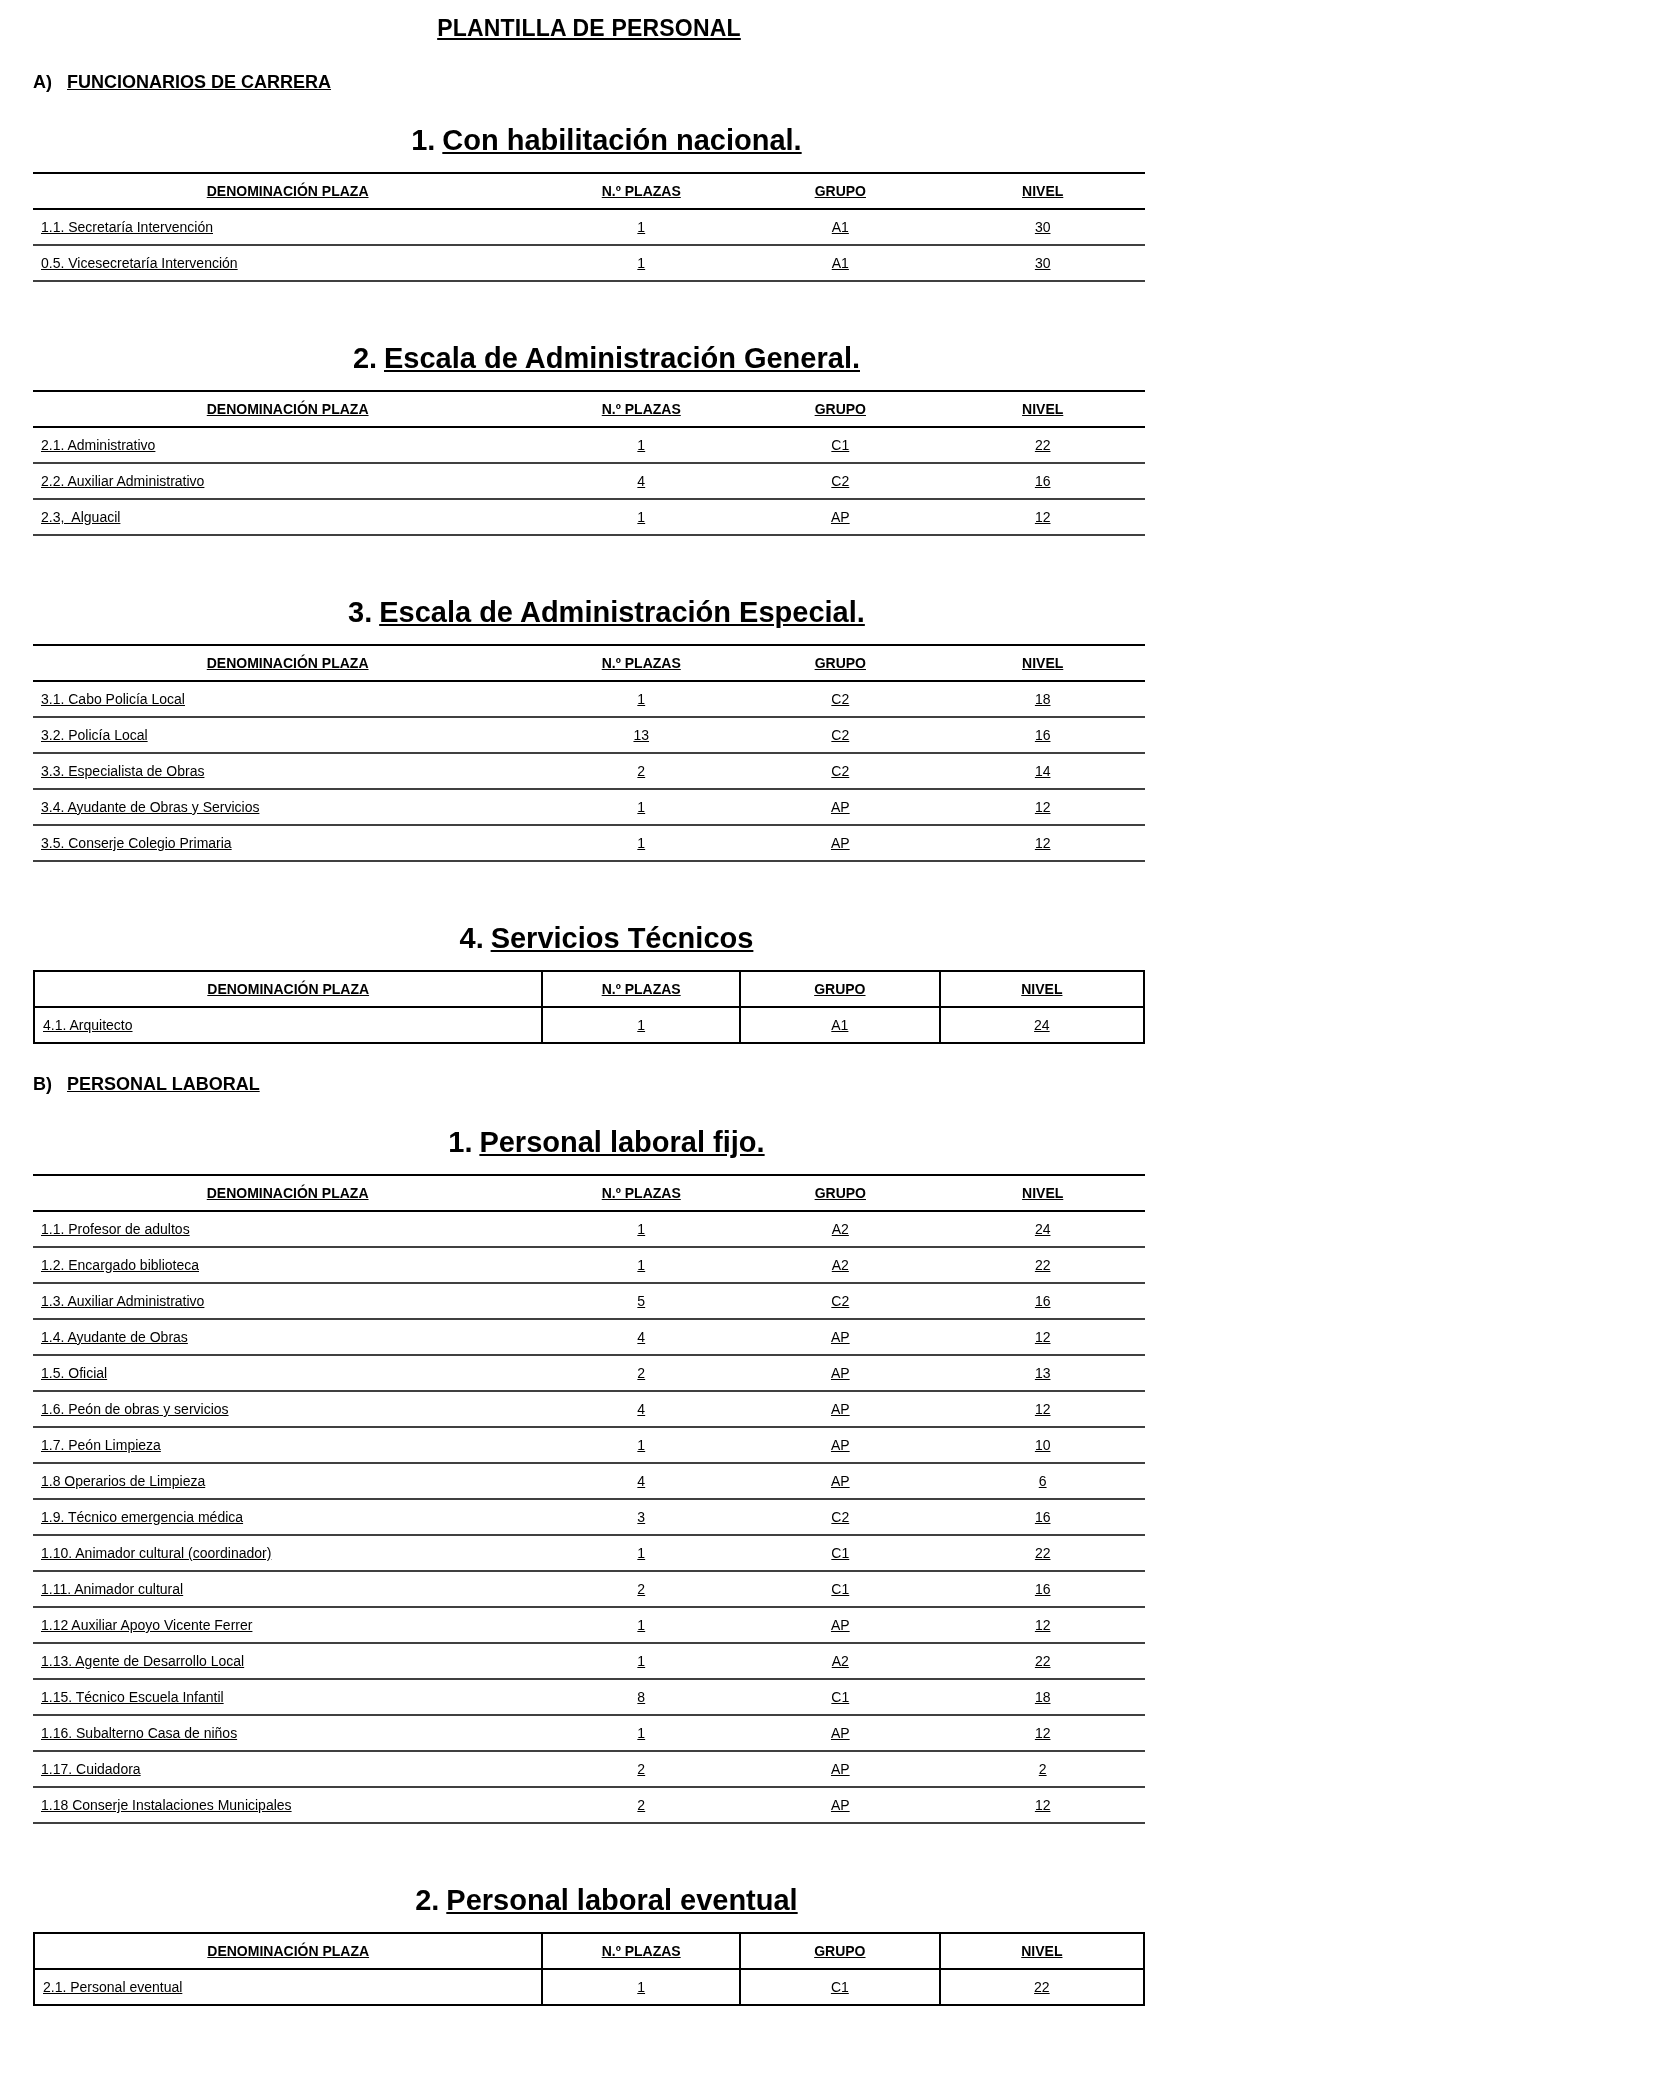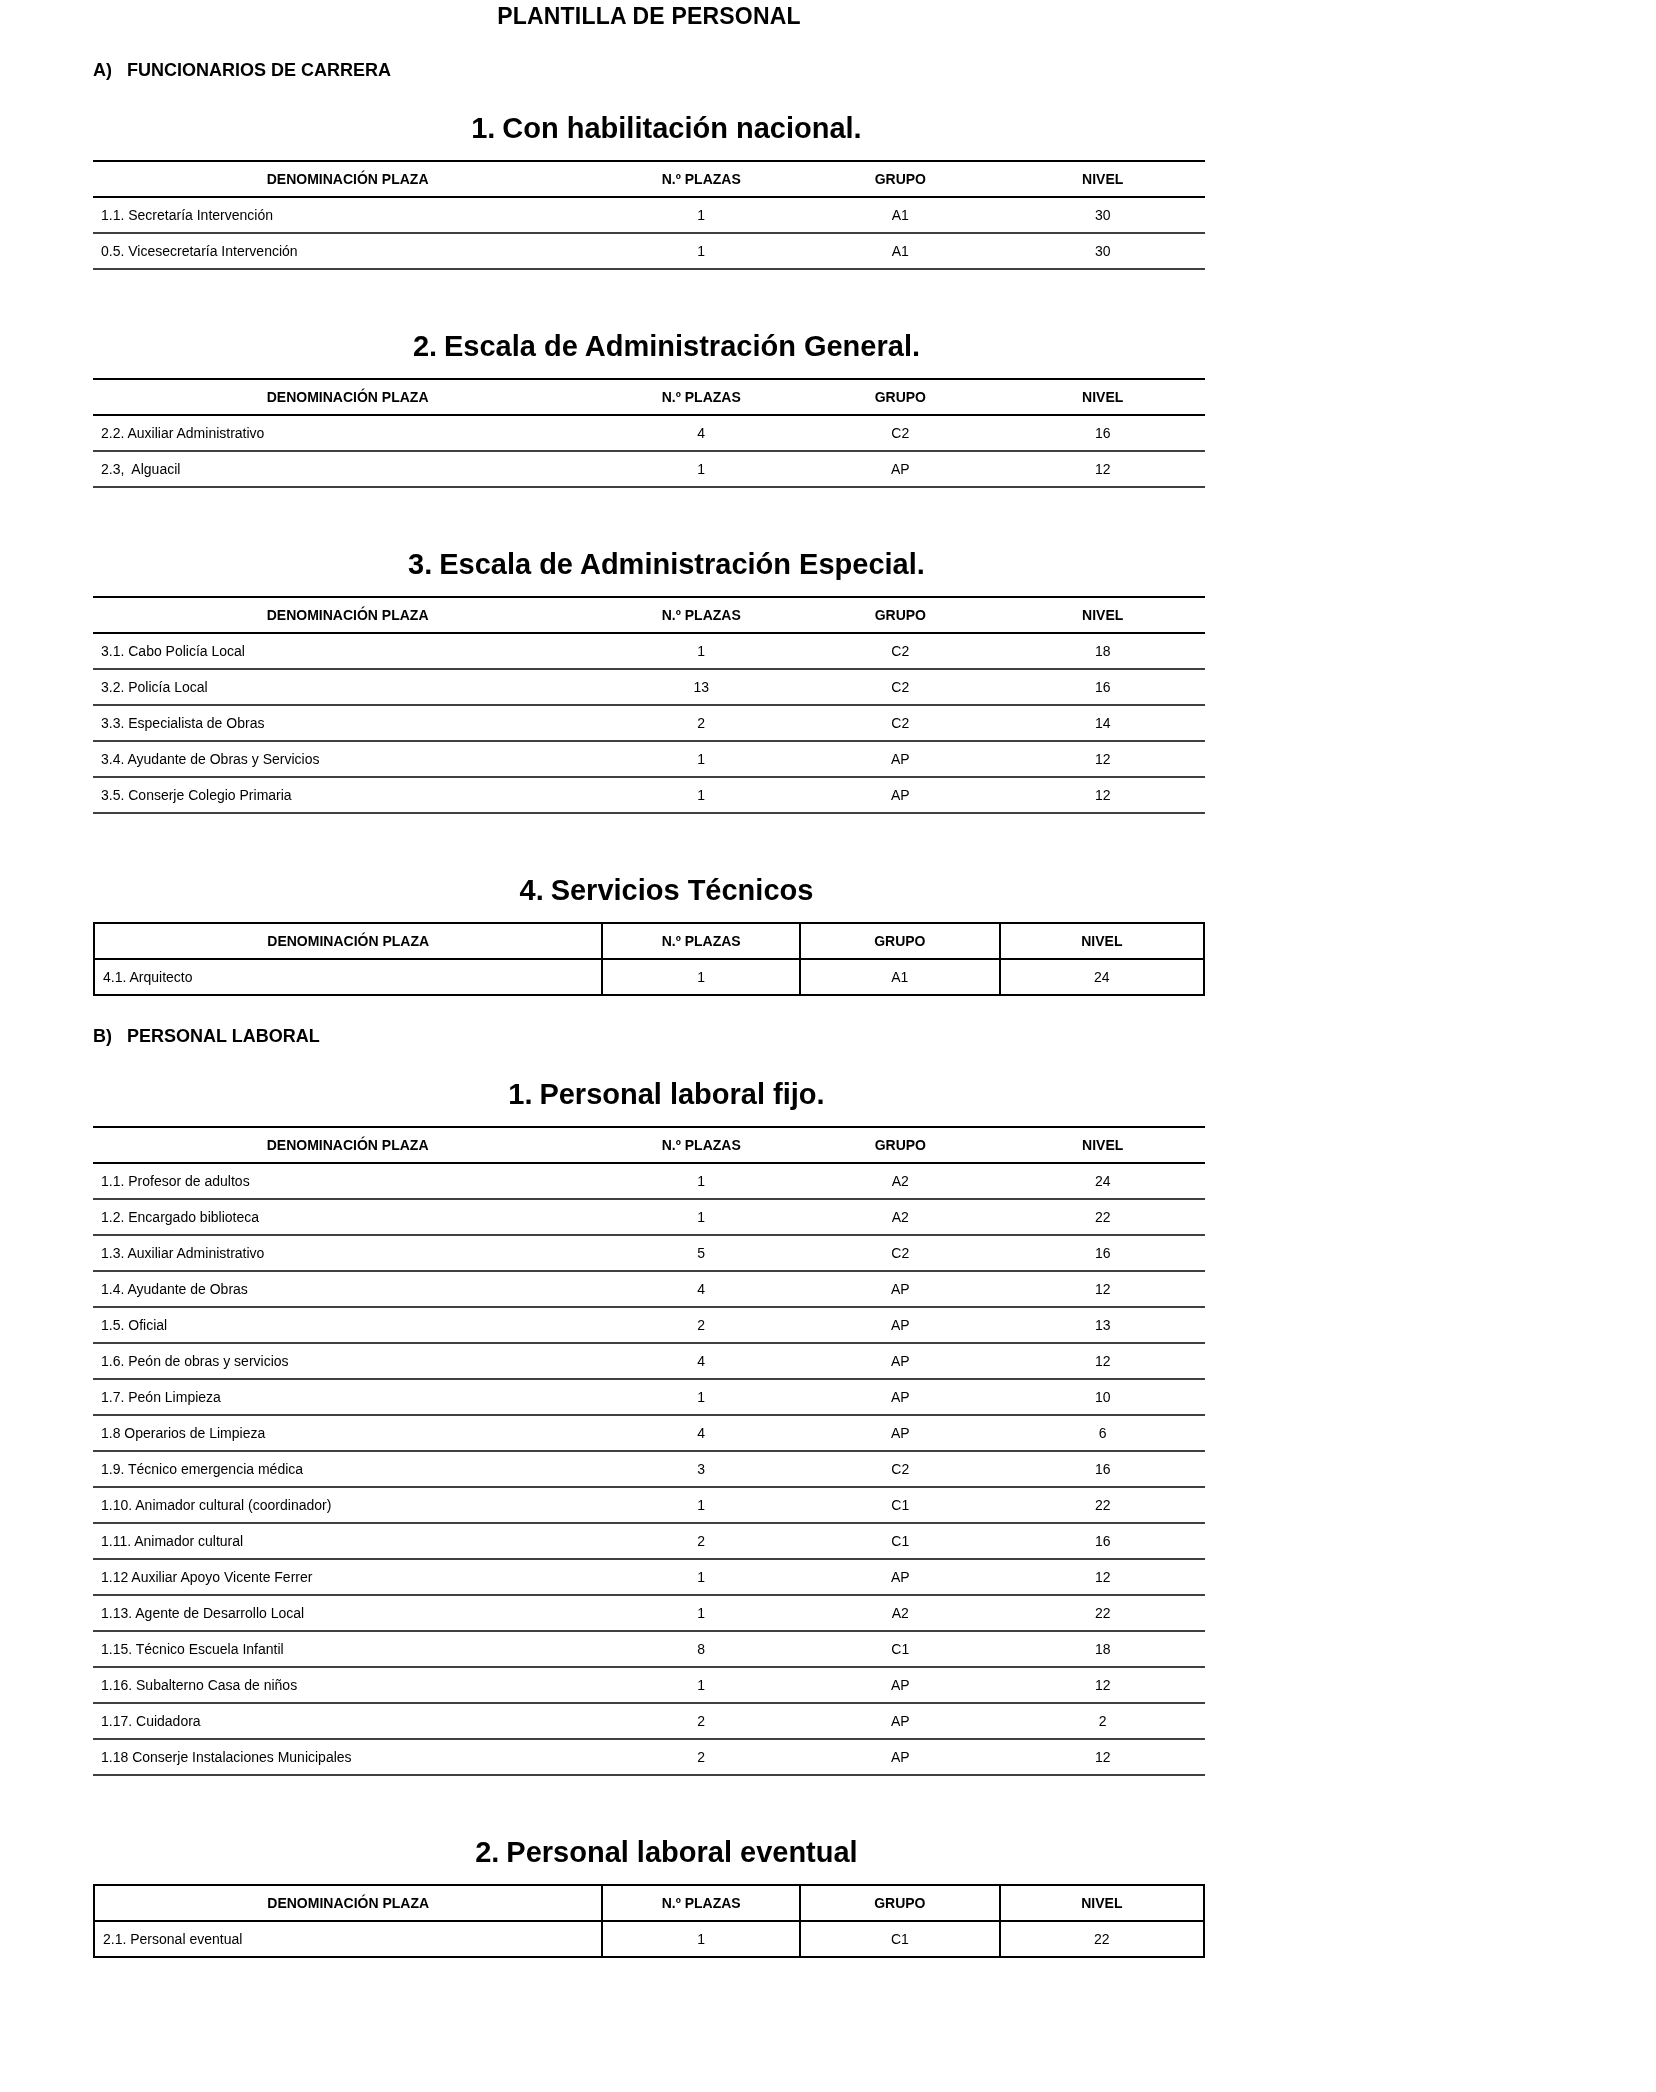--- a/index.html
+++ b/index.html
@@ -6,22 +6,23 @@
   html, body { margin: 0; padding: 0; background: #ffffff; }
   body {
     width: 1656px;
     height: 2092px;
     font-family: "Liberation Sans", "DejaVu Sans", sans-serif;
     color: #000;
     overflow: hidden;
   }
   .page {
     width: 1112px;
-    margin-left: 93px;
-    padding-top: 2px;
+    margin-left: 33px;
+    padding-top: 14px;
+    text-decoration: underline;
   }
   .doc-title {
     margin: 0;
     text-align: center;
     font-size: 23px;
     font-weight: 700;
     line-height: 28px;
     letter-spacing: 0.2px;
   }
   .section-heading {
@@ -122,20 +123,26 @@
           <thead>
             <tr>
               <th>DENOMINACIÓN PLAZA</th>
               <th>N.º PLAZAS</th>
               <th>GRUPO</th>
               <th>NIVEL</th>
             </tr>
           </thead>
           <tbody>
             <tr>
+              <td>2.1. Administrativo</td>
+              <td>1</td>
+              <td>C1</td>
+              <td>22</td>
+            </tr>
+            <tr>
               <td>2.2. Auxiliar Administrativo</td>
               <td>4</td>
               <td>C2</td>
               <td>16</td>
             </tr>
             <tr>
               <td>2.3,  Alguacil</td>
               <td>1</td>
               <td>AP</td>
               <td>12</td>

